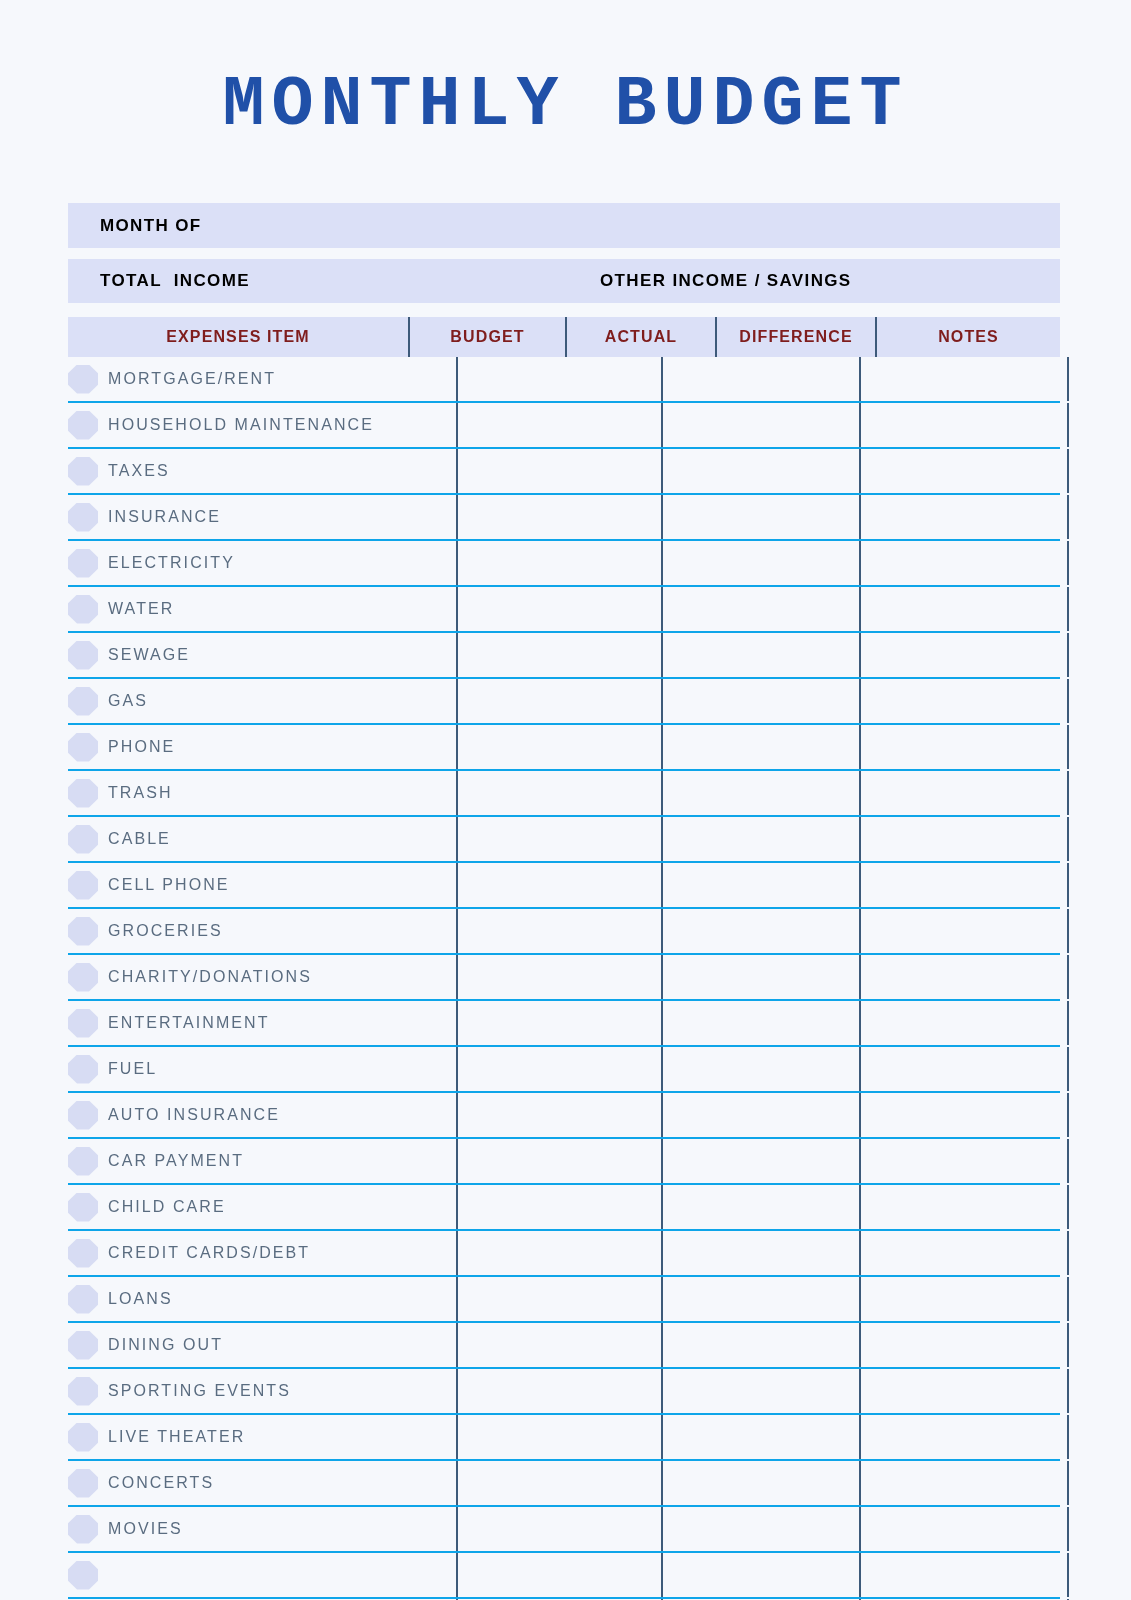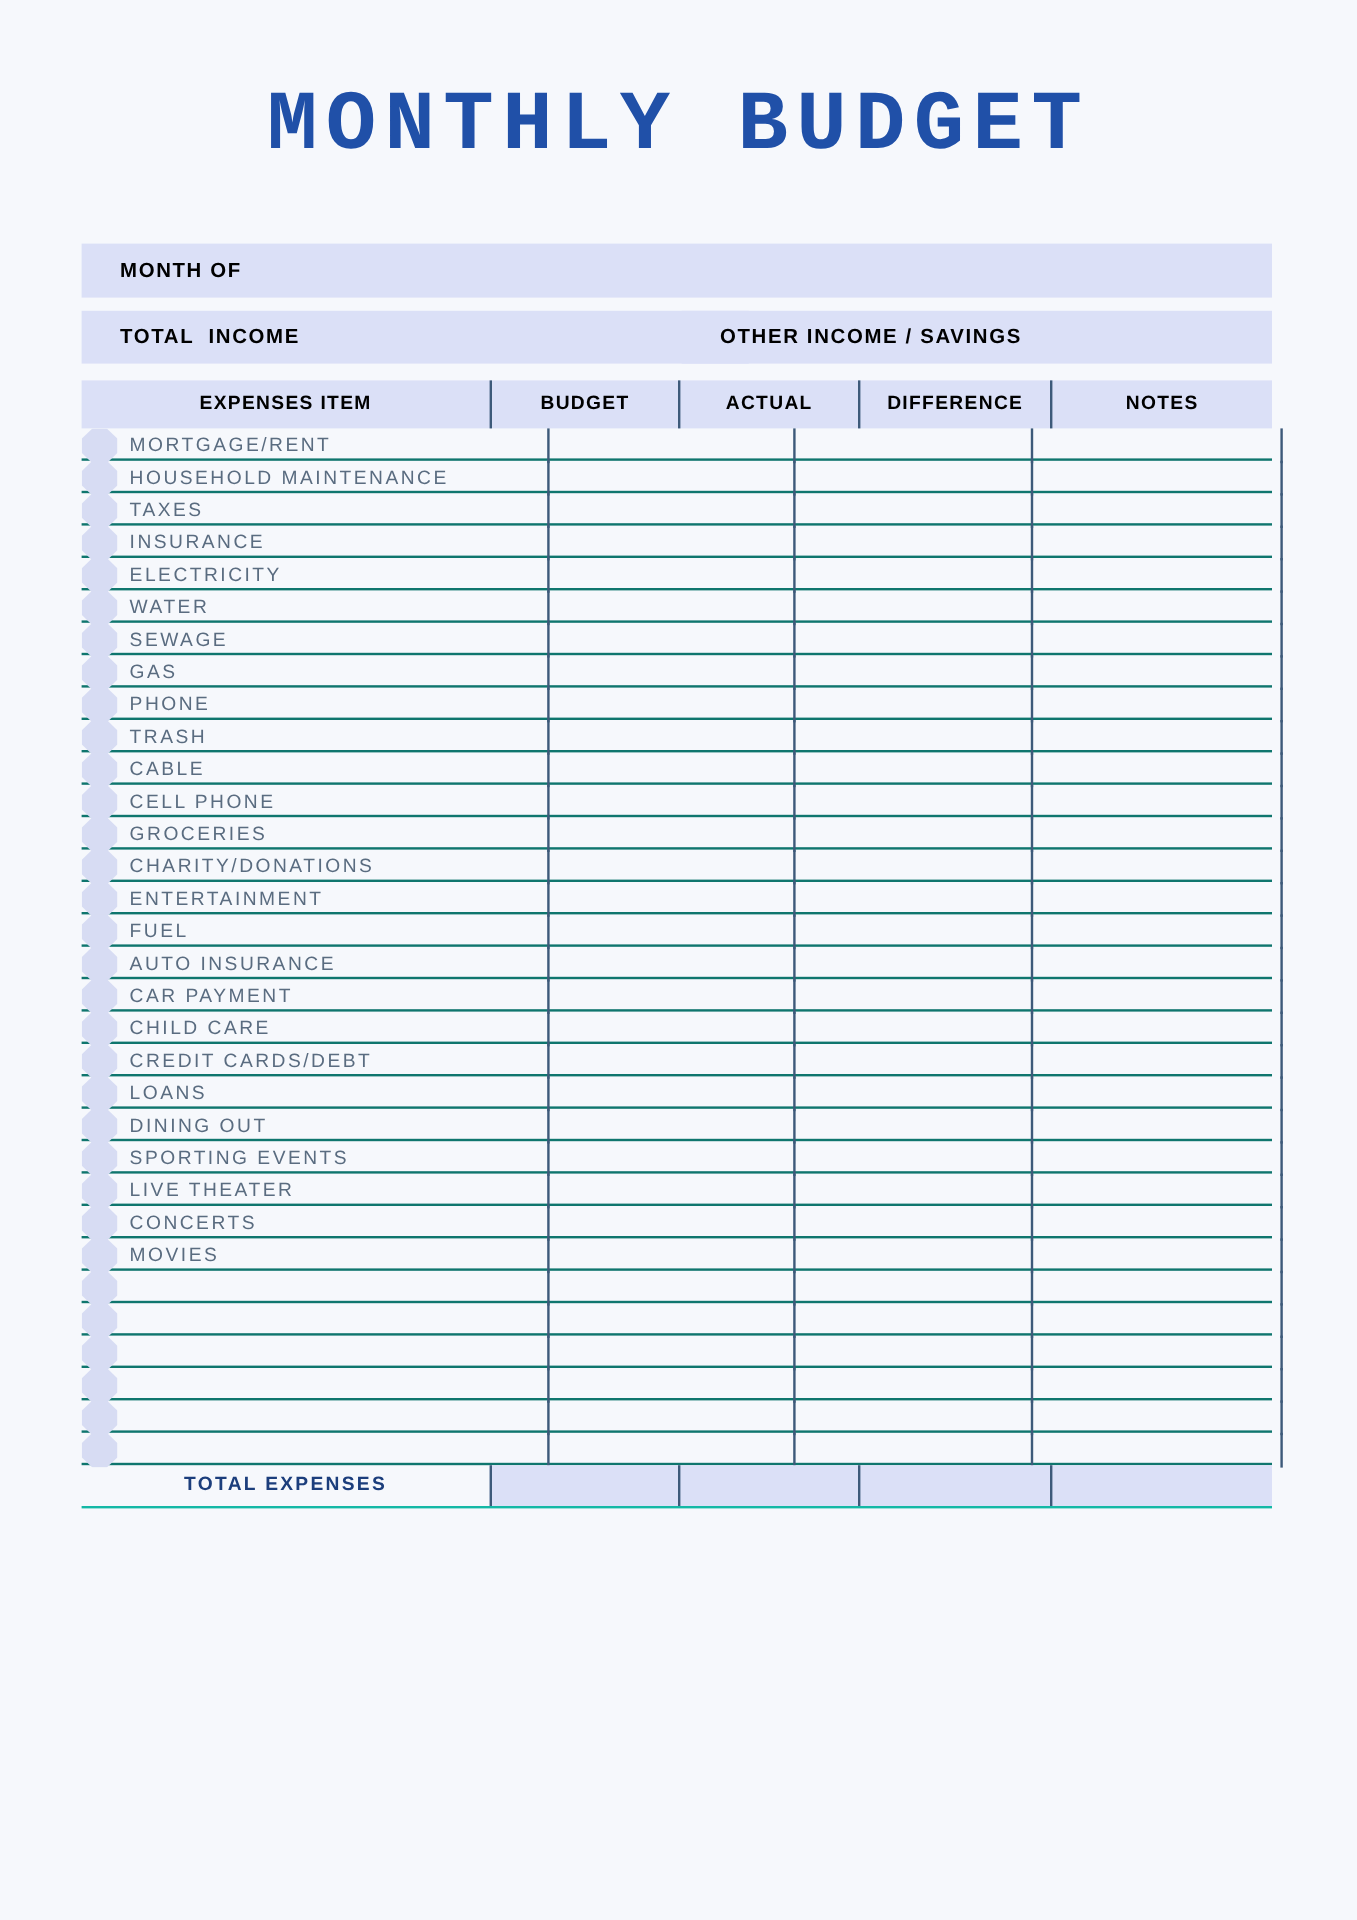--- a/index.html
+++ b/index.html
@@ -29,24 +29,24 @@
   #other-bar  { left: 568px; top: 259px; width: 492px; height: 44px; }
 
   .budget-table { position: absolute; left: 68px; top: 317px; width: 992px; }
   .grid-row { display: grid; grid-template-columns: 340px 157px 150px 160px 185px; }
   .cell { min-width: 0; }
   .cell + .cell { border-left: 2px solid #3d5a7a; }
 
   .thead { height: 40px; background: #dbe0f7; }
   .thead .cell {
     display: flex; align-items: center; justify-content: center;
-    font-size: 16px; font-weight: bold; color: #000000; letter-spacing: 0.07em;
-  }
-
-  .trow { height: 27px; border-bottom: 2px solid #0f766e; gap: 48px; }
+    font-size: 16px; font-weight: bold; color: #7f1d1d; letter-spacing: 0.07em;
+  }
+
+  .trow { height: 46px; border-bottom: 2px solid #0ea5e9; gap: 48px; }
   .trow .c-item { display: flex; align-items: center; }
   .bullet {
     width: 30px; height: 29px; flex: 0 0 30px;
     background: #d7dcf3;
     clip-path: polygon(30% 0%, 70% 0%, 100% 30%, 100% 70%, 70% 100%, 30% 100%, 0% 70%, 0% 30%);
   }
   .item-label {
     margin-left: 10px; font-size: 16px; color: #5a6c80;
     letter-spacing: 0.13em; white-space: nowrap;
   }

